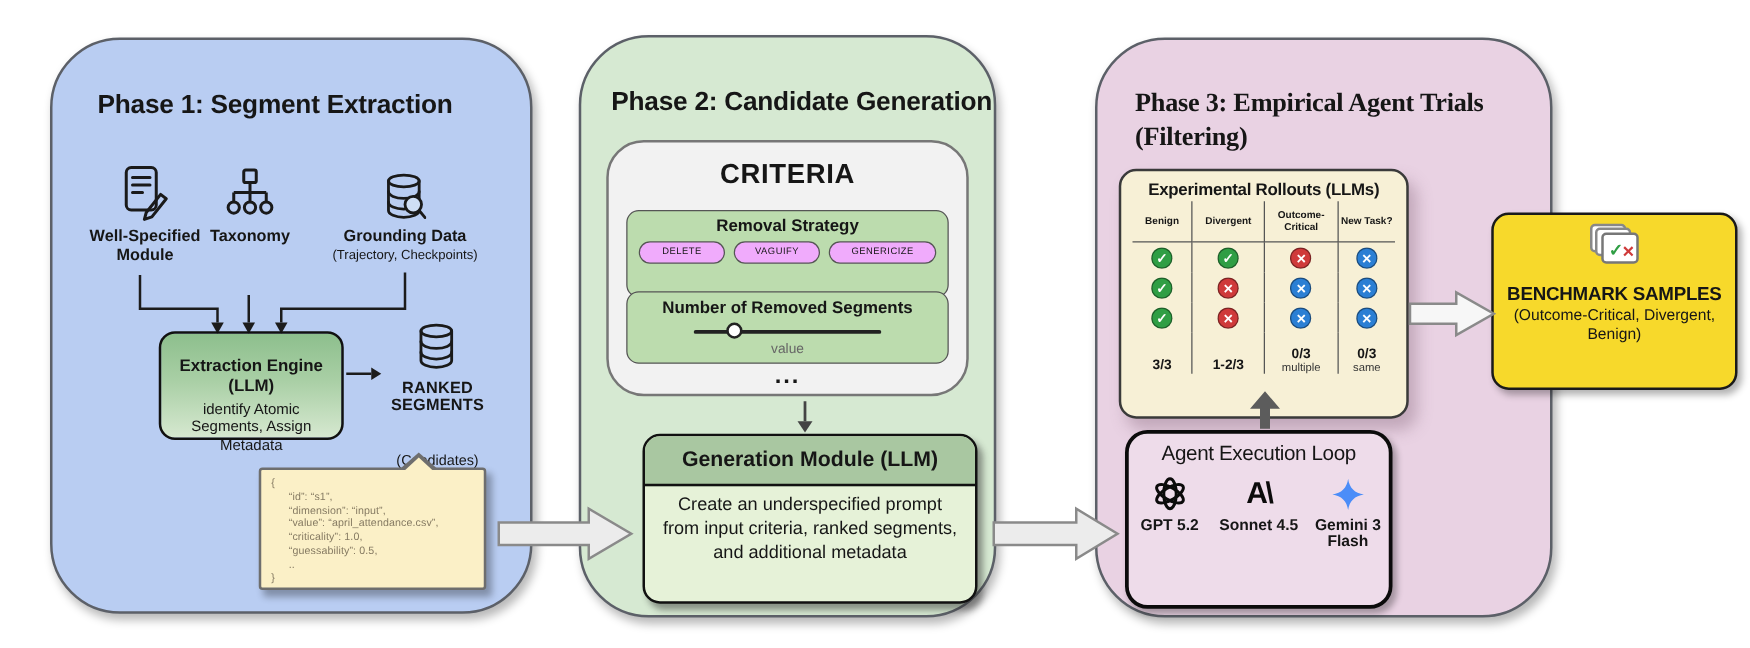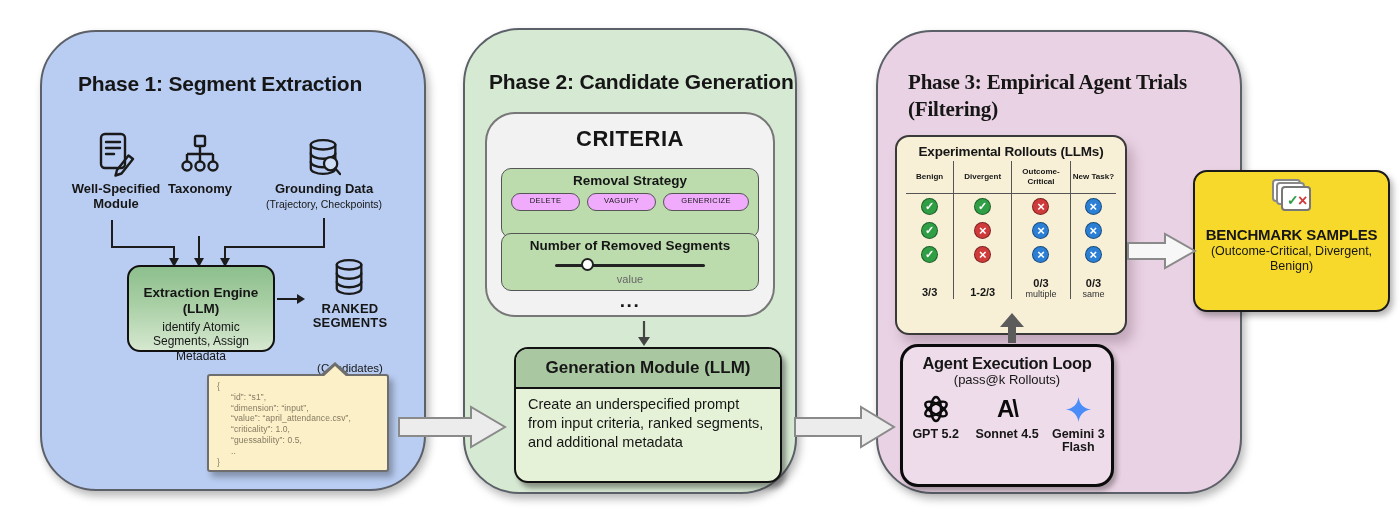--- a/index.html
+++ b/index.html
@@ -52,42 +52,42 @@
   .slider{position:relative;width:150px;height:14px;margin:5px auto 0 auto;}
   .slider-track{position:absolute;left:0;right:0;top:6px;height:2.5px;background:#222;border-radius:2px;}
   .slider-knob{position:absolute;left:26px;top:0;width:13px;height:13px;background:#fff;border:2px solid #222;
                border-radius:50%;box-sizing:border-box;}
   .slider-label{text-align:center;font-size:11px;color:#666;margin-top:1px;}
   .ellipsis{position:absolute;left:0;width:100%;top:176px;text-align:center;font-size:19px;font-weight:bold;letter-spacing:1.5px;}
   .gen-module{position:absolute;left:49px;top:317px;width:268px;height:136px;border:2.5px solid #111;border-radius:14px;
               background:#e6f2d8;box-shadow:4px 5px 5px rgba(40,40,40,.45);box-sizing:border-box;overflow:hidden;}
   .gen-header{background:#a9c7a1;border-bottom:2px solid #111;font-size:17px;font-weight:bold;text-align:center;
               line-height:38px;height:38px;}
-  .gen-body{font-size:14.5px;line-height:1.32;padding:6px 12px 0 12px;}
+  .gen-body{font-size:14.5px;line-height:1.32;text-align:center;padding:6px 12px 0 12px;}
 
   
   .rollouts{position:absolute;left:17px;top:103px;width:232px;height:200px;background:#f7f0d6;border:2px solid #3a3a3a;
             border-radius:14px;box-shadow:6px 9px 12px rgba(120,90,110,.35);box-sizing:border-box;padding:7px 9px 4px 9px;}
   .rollouts-title{text-align:center;font-size:13.5px;font-weight:bold;letter-spacing:-.2px;}
   .rgrid{display:grid;grid-auto-flow:column;grid-template-columns:23% 27.5% 28% 21.5%;
          grid-template-rows:33px 24px 24px 24px 1fr;margin-top:2px;height:138px;}
   .rcell{display:flex;align-items:center;justify-content:center;}
   .rcell.sep{border-right:1px solid #555;}
   .rth{font-size:8px;font-weight:bold;text-align:center;line-height:1.25;border-bottom:1.5px solid #555;}
   .ric{width:17px;height:17px;border-radius:50%;color:#fff;display:flex;align-items:center;justify-content:center;
        font-weight:bold;border:1.5px solid rgba(0,0,0,.4);box-sizing:border-box;font-size:11px;}
   .ric.g{background:var(--check_green,#2f9e44);}
   .ric.r{background:var(--cross_red,#cf3a3a);font-size:13px;}
   .ric.b{background:var(--cross_blue,#2b7fd4);font-size:13px;}
   .rsum{flex-direction:column;line-height:1.05;justify-content:flex-end;}
   .rsum-n{font-size:11px;font-weight:bold;}
   .rsum-note{font-size:9px;color:#333;}
   .agent-loop{position:absolute;left:22px;top:312px;width:214px;height:143px;background:#eedcea;border:3px solid #0b0b0b;
               border-radius:18px;box-sizing:border-box;text-align:center;box-shadow:3px 4px 5px rgba(0,0,0,.3);}
-  .loop-title{font-size:16.5px;font-weight:700;letter-spacing:-.3px;margin-top:7px;}
+  .loop-title{font-size:16.5px;font-weight:400;letter-spacing:-.3px;margin-top:7px;}
   .loop-sub{font-size:13px;margin-top:-1px;}
   .models{display:flex;justify-content:center;gap:6px;margin-top:5px;}
   .model-col{width:66px;text-align:center;}
   .model-ic{height:34px;display:flex;align-items:center;justify-content:center;}
   .model-label{font-size:12.5px;font-weight:600;line-height:1.05;margin-top:2px;}
   .glyph.anthropic{font-size:24px;font-weight:900;letter-spacing:-2px;color:#0b0b0b;}
 
   
   .benchmark{position:absolute;left:1193px;top:170px;width:197px;height:142px;background:var(--accent_yellow,#f7d92b);
              border:2.5px solid #1a1a1a;border-radius:14px;box-sizing:border-box;text-align:center;
@@ -301,21 +301,20 @@
           </div>
         </div>
     </div>
 
     <svg class="p3-svg" width="362" height="460">
       <polygon points="130,311 130,295 122,295 134,281 146,295 138,295 138,311" fill="#5c5c5c"></polygon>
     </svg>
 
     <div class="agent-loop">
       <div class="loop-title">Agent Execution Loop</div>
-      <div class="loop-sub">(pass@k Rollouts)</div>
       <div class="models" id="models-row">
           <div class="model-col">
             <div class="model-ic">
               <svg width="30" height="30" viewBox="0 0 30 30">
                 <g fill="none" stroke="#0b0b0b" stroke-width="2.4">
                   <ellipse cx="15" cy="15" rx="5" ry="12"></ellipse>
                   <ellipse cx="15" cy="15" rx="5" ry="12" transform="rotate(60 15 15)"></ellipse>
                   <ellipse cx="15" cy="15" rx="5" ry="12" transform="rotate(120 15 15)"></ellipse>
                 </g>
               </svg>

